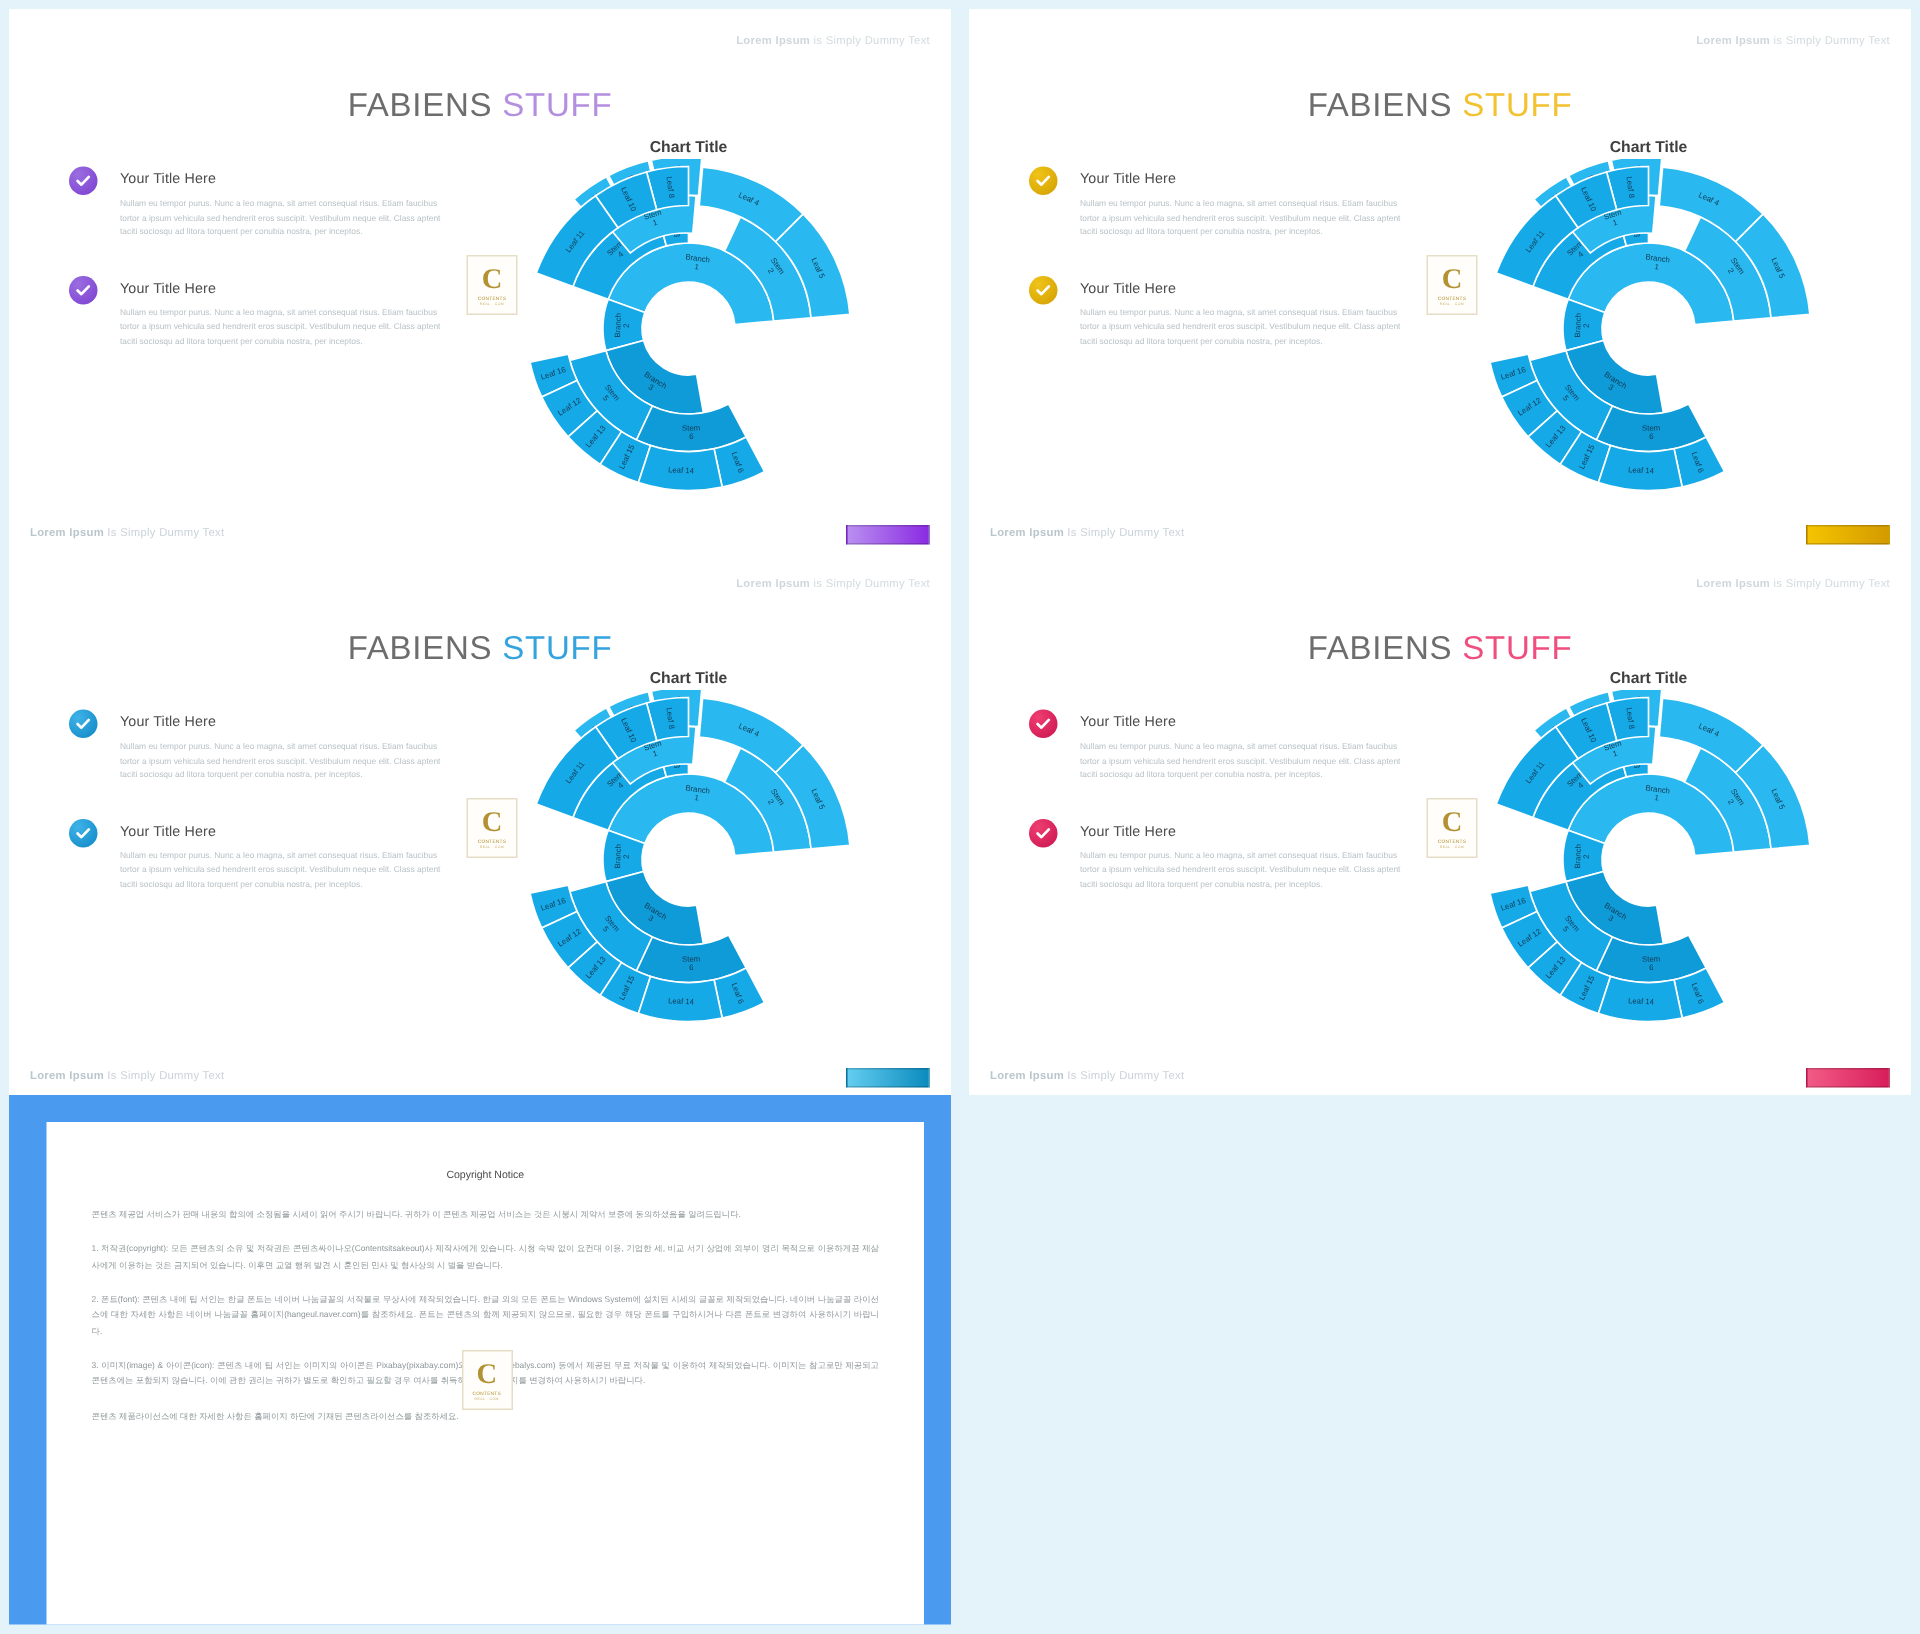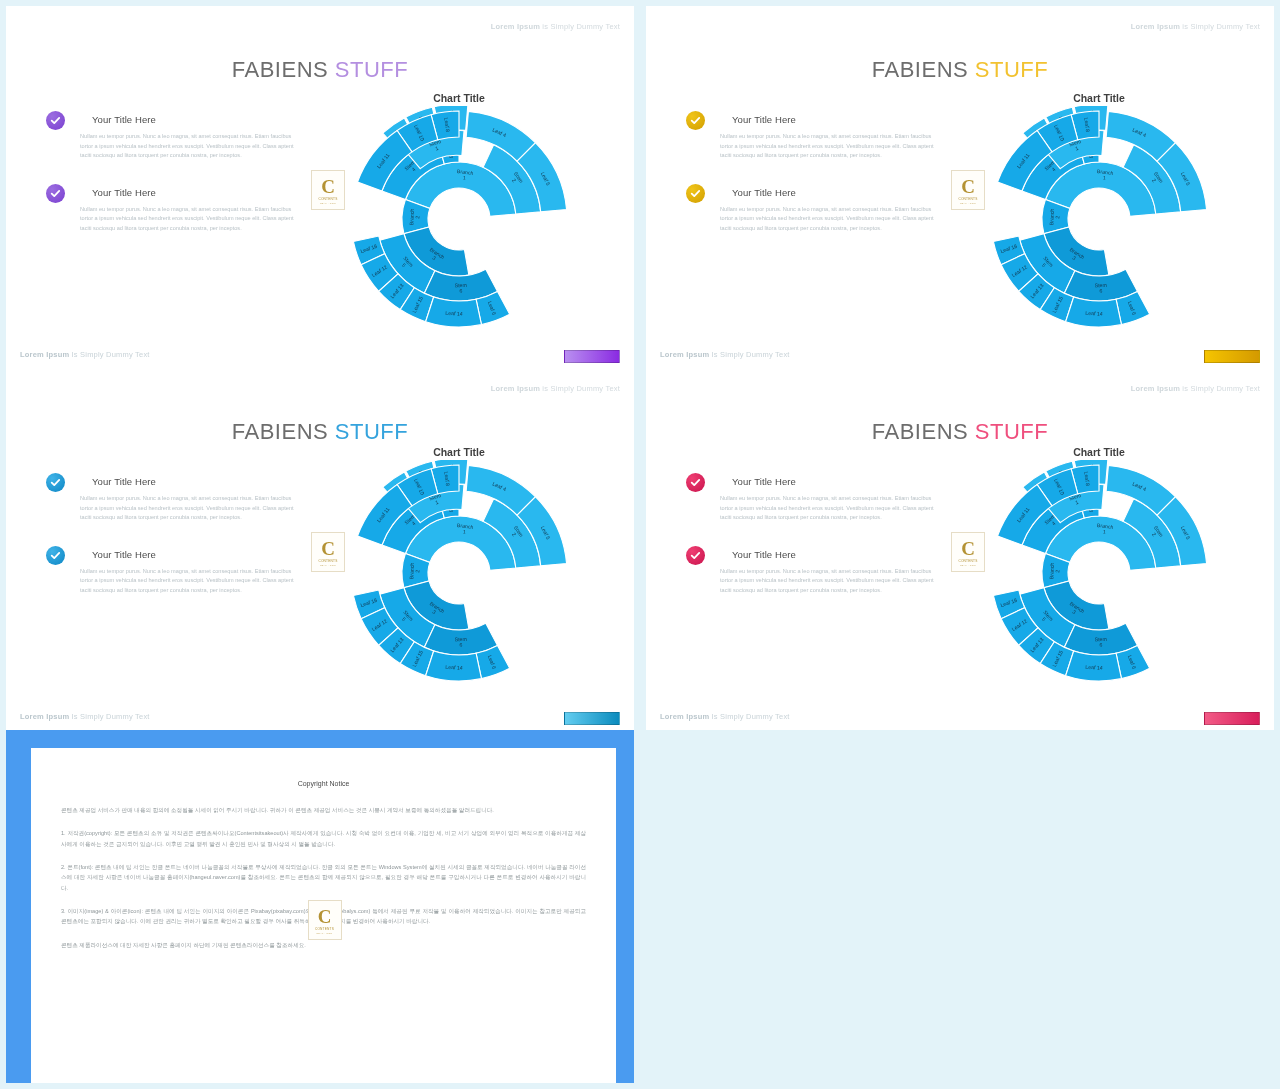--- a/index.html
+++ b/index.html
@@ -57,21 +57,21 @@
     position:absolute;left:74px;top:108px;width:225px;
   }
   .item{margin-bottom:26px;position:relative;}
   .check{
     position:absolute;left:-34px;top:-3px;
     width:19px;height:19px;border-radius:50%;
     display:flex;align-items:center;justify-content:center;
   }
   .check svg{width:11px;height:11px;display:block;}
   .item-title{
-    font-size:9.5px;color:#4c4c4c;margin:0 0 7px 12px;
+    font-size:9.5px;color:#4c4c4c;margin:0 0 7px 0;
     letter-spacing:.1px;
   }
   .item-body{
     font-size:5.6px;line-height:1.72;color:#b9c2c7;
     margin:0;text-align:left;
   }
 
   
   .watermark{
     position:absolute;

